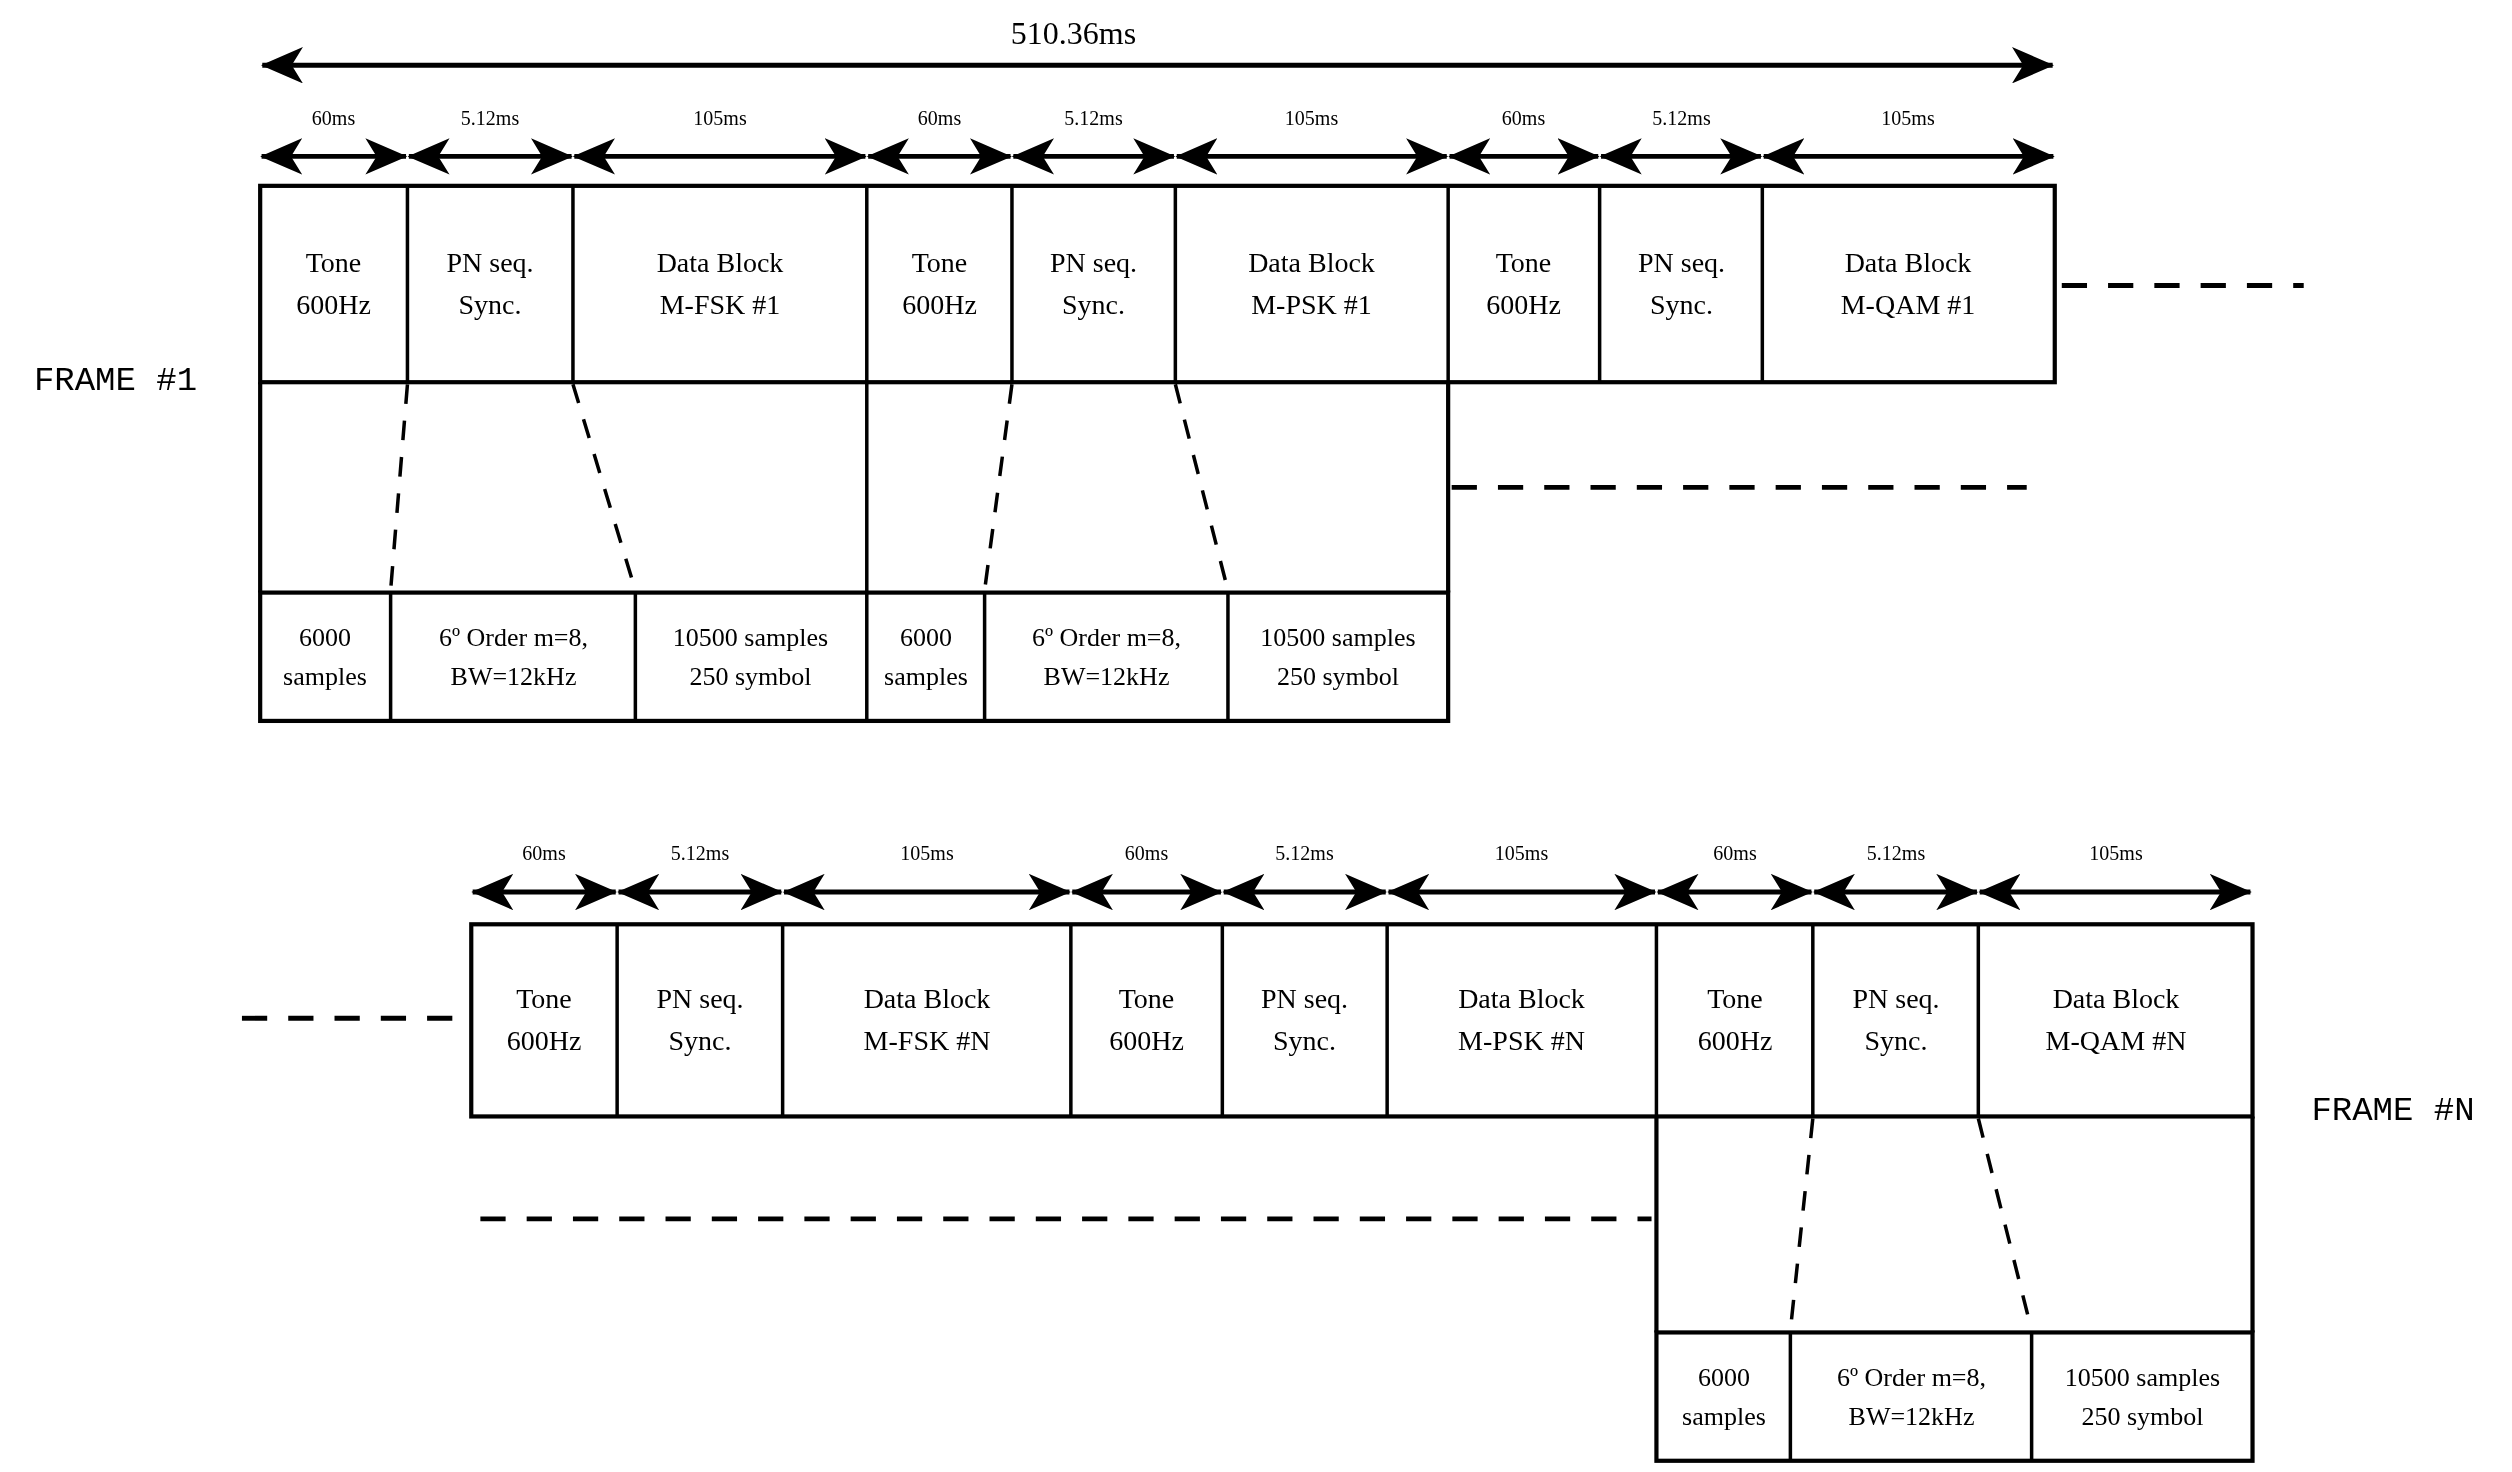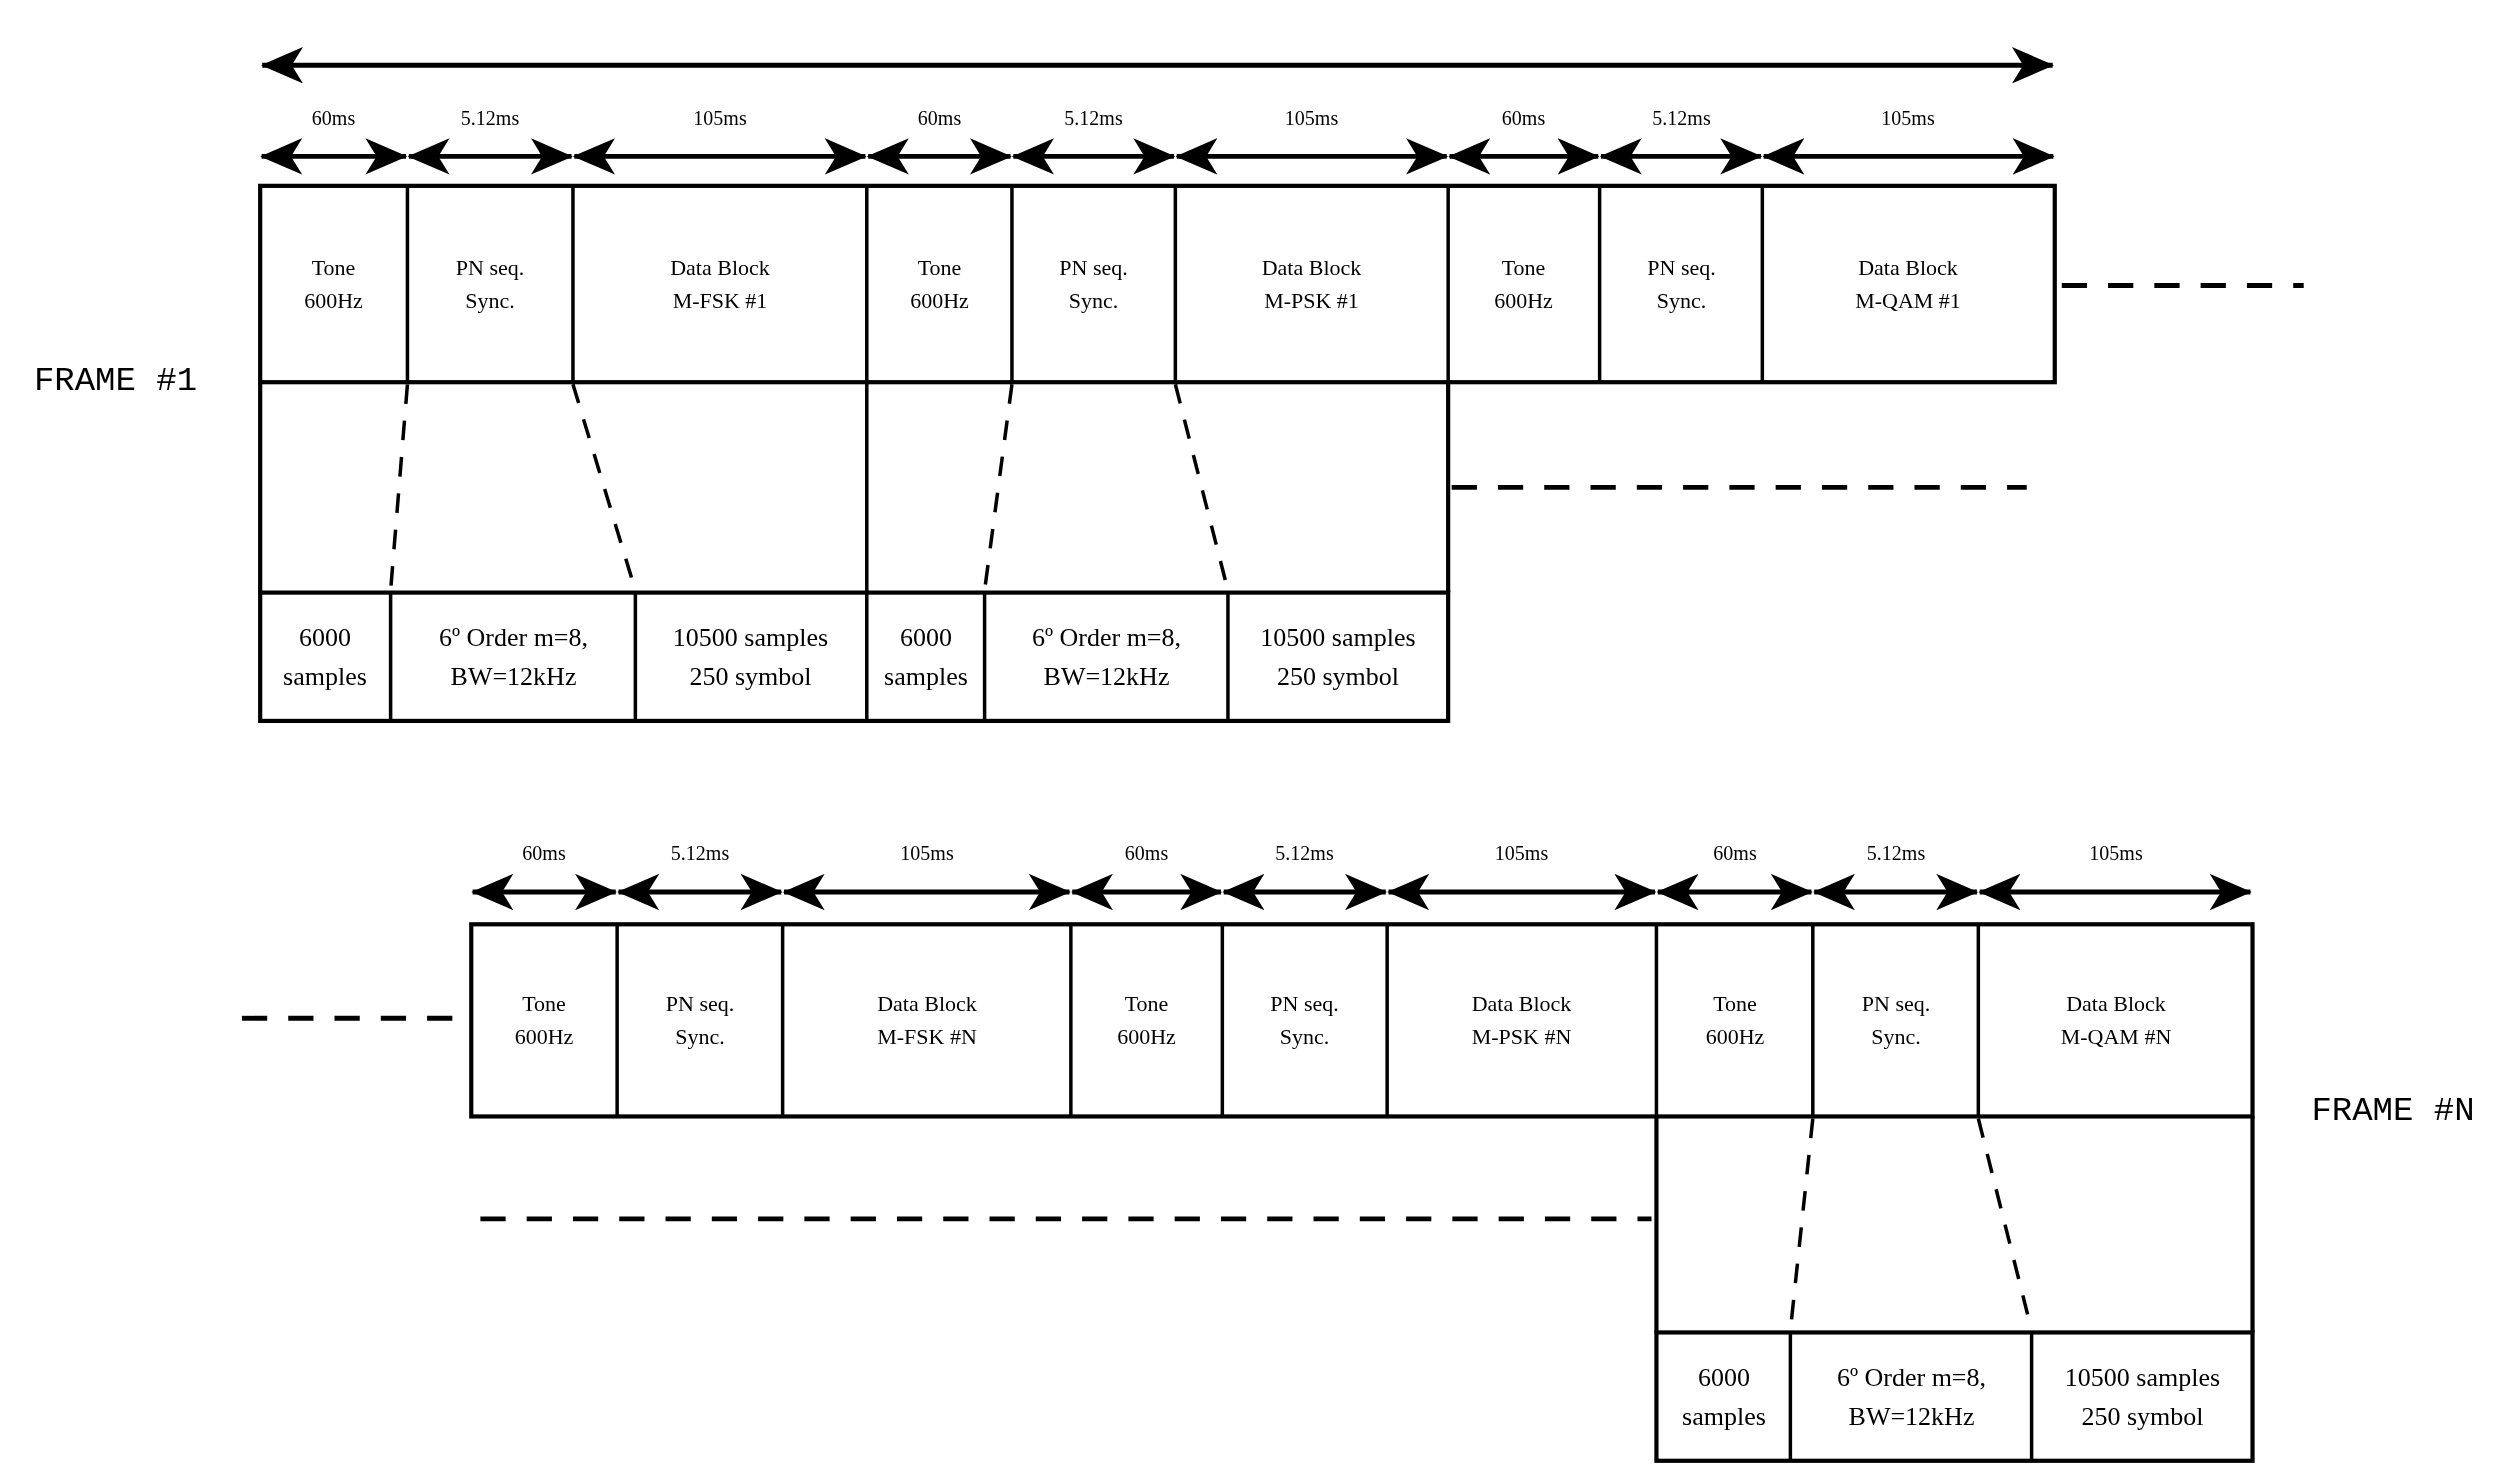--- a/index.html
+++ b/index.html
@@ -5,21 +5,21 @@
   html,body{margin:0;padding:0;}
   body{
     width:2512px;height:1472px;position:relative;
     background:#ffffff;color:#000000;
     font-family:"Liberation Serif","DejaVu Serif",serif;
   }
   #stage{position:absolute;left:0;top:0;width:2512px;height:1472px;}
   svg.lines{position:absolute;left:0;top:0;}
   .txt{position:absolute;display:flex;align-items:center;justify-content:center;
        text-align:center;white-space:pre-line;color:#000;}
-  .seg{font-size:22px;line-height:1.5;}
+  .seg{font-size:28px;line-height:1.5;}
   .dur{font-size:20px;align-items:flex-end;line-height:1.1;}
   .det{font-size:26px;line-height:1.5;}
   .flabel{font-size:34px;font-family:Liberation Mono, monospace;}
   .toplabel{font-size:32px;align-items:flex-end;}
 </style>
 </head>
 <body>
 
 <div id="stage">
 
@@ -113,20 +113,21 @@
       <line x1="1118" y1="1272" x2="1525" y2="1272" marker-start="url(#ah)" marker-end="url(#ah)"></line>
       <line x1="1529" y1="1272" x2="1741" y2="1272" marker-start="url(#ah)" marker-end="url(#ah)"></line>
       <line x1="1745" y1="1272" x2="1976" y2="1272" marker-start="url(#ah)" marker-end="url(#ah)"></line>
       <line x1="1980" y1="1272" x2="2360" y2="1272" marker-start="url(#ah)" marker-end="url(#ah)"></line>
       <line x1="2364" y1="1272" x2="2583" y2="1272" marker-start="url(#ah)" marker-end="url(#ah)"></line>
       <line x1="2587" y1="1272" x2="2819" y2="1272" marker-start="url(#ah)" marker-end="url(#ah)"></line>
       <line x1="2823" y1="1272" x2="3209" y2="1272" marker-start="url(#ah)" marker-end="url(#ah)"></line>
     </g>
   </svg>
 
+  <div class="txt toplabel" style="left:807px;top:5.6px;width:533px;height:46px;">510.36ms</div>
 
   <div class="txt dur" style="left:260px;top:84px;width:147px;height:45px;">60ms</div>
   <div class="txt dur" style="left:407px;top:84px;width:166px;height:45px;">5.12ms</div>
   <div class="txt dur" style="left:573px;top:84px;width:294px;height:45px;">105ms</div>
   <div class="txt dur" style="left:867px;top:84px;width:145px;height:45px;">60ms</div>
   <div class="txt dur" style="left:1012px;top:84px;width:163px;height:45px;">5.12ms</div>
   <div class="txt dur" style="left:1175px;top:84px;width:273px;height:45px;">105ms</div>
   <div class="txt dur" style="left:1448px;top:84px;width:151px;height:45px;">60ms</div>
   <div class="txt dur" style="left:1600px;top:84px;width:163px;height:45px;">5.12ms</div>
   <div class="txt dur" style="left:1762px;top:84px;width:292px;height:45px;">105ms</div>

